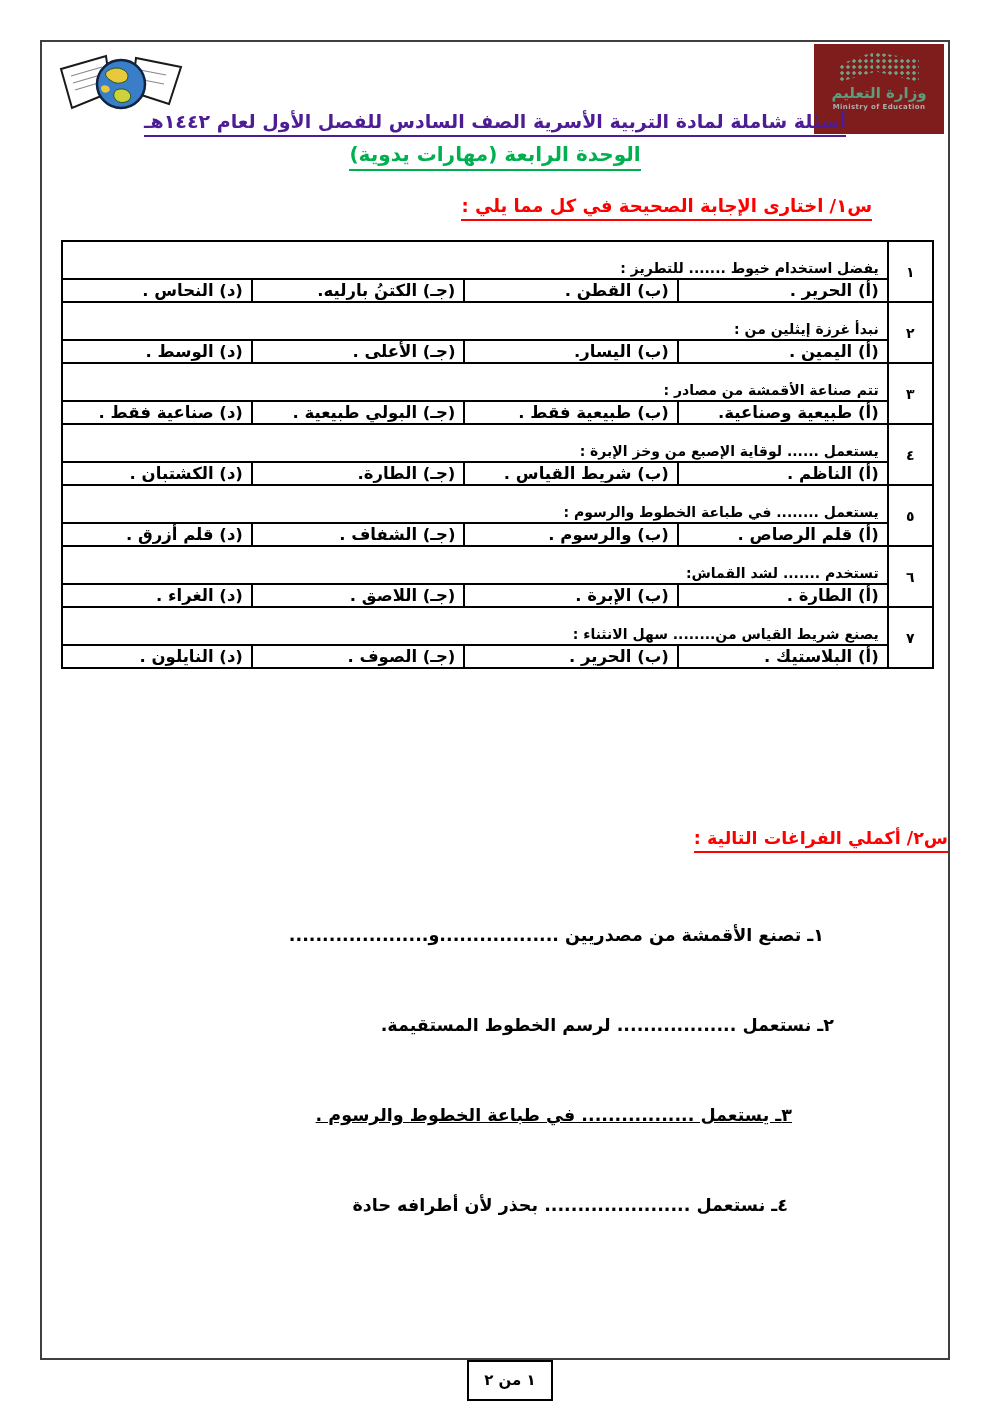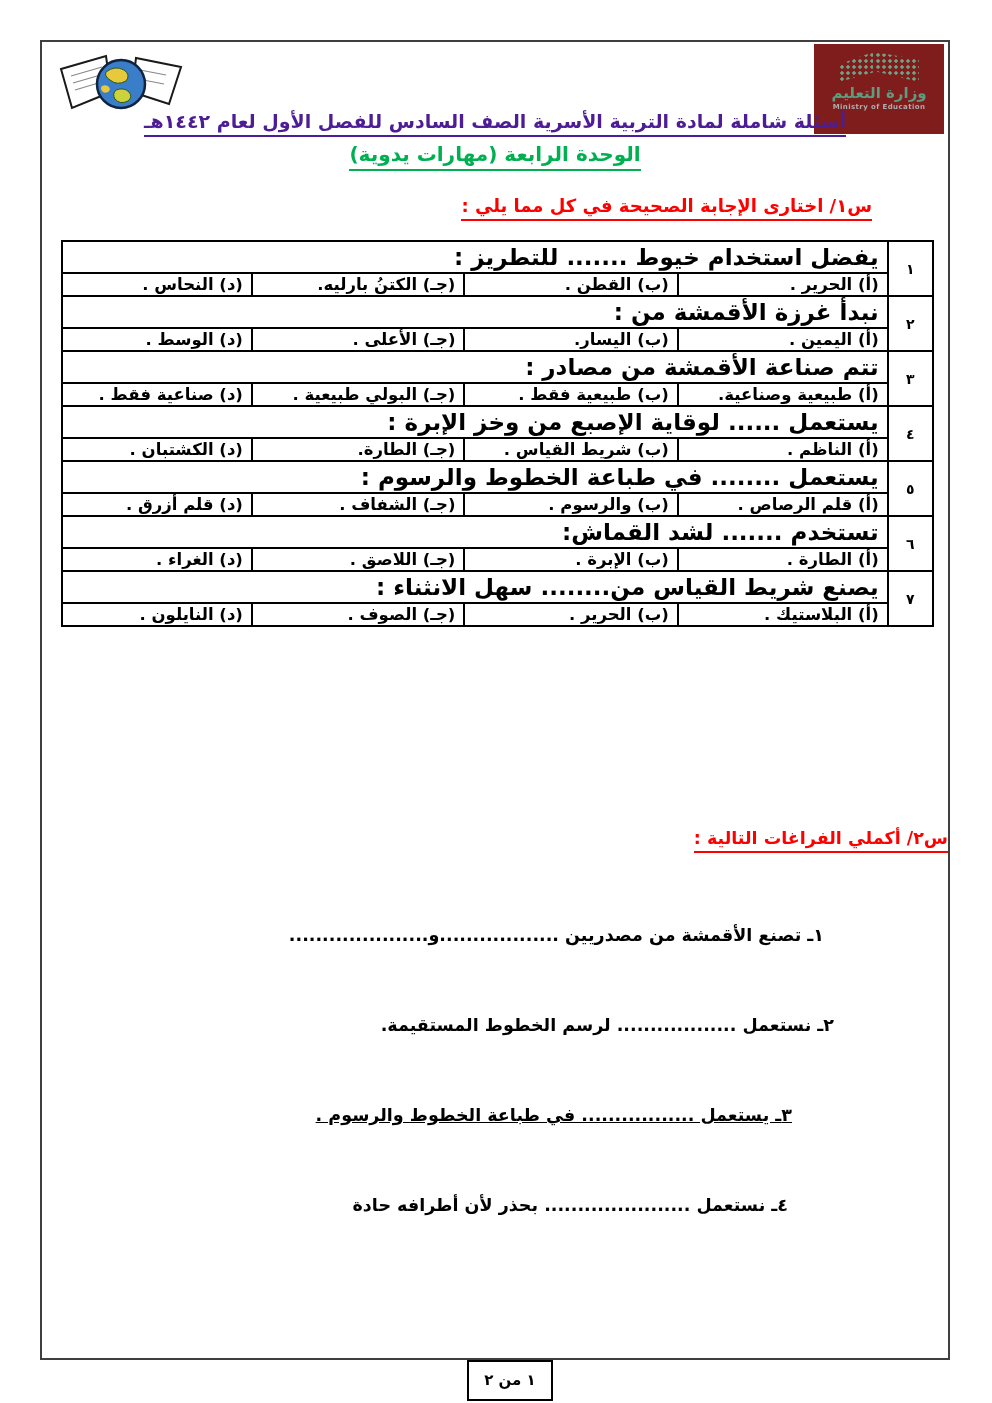--- a/index.html
+++ b/index.html
@@ -92,21 +92,21 @@
     table-layout: fixed;
     direction: rtl;
   }
   .qtable td { border: 2px solid #000; overflow: hidden; white-space: nowrap; }
   .col-num { width: 5.2%; }
   .col-a { width: 24.1%; }
   .col-b { width: 24.5%; }
   .col-j { width: 24.4%; }
   .col-d { width: 21.8%; }
   .qtable .num  { text-align: center; font-size: 14px; vertical-align: middle; }
-  .qtable .q    { font-size: 23px; text-align: right; padding: 2px 8px 2px 2px; height: 32px; vertical-align: middle; }
+  .qtable .q    { font-size: 14px; text-align: right; padding: 18px 8px 2px 2px; height: 32px; vertical-align: middle; }
   .qtable .o    { font-size: 16.5px; text-align: right; padding: 1px 8px 1px 2px; height: 17px; vertical-align: middle; }
 
   
   .fill-items { position: absolute; top: 842px; left: 0; right: 0; }
   .fill-item {
     text-align: right;
     font-size: 17.5px;
     color: #000;
     height: 54px;
     line-height: 30px;
@@ -185,21 +185,21 @@
         </tr>
         <tr>
           <td class="o">(أ) الحرير  .</td>
           <td class="o">(ب) القطن .</td>
           <td class="o">(جـ) الكتنُ بارليه.</td>
           <td class="o">(د) النحاس .</td>
         </tr>
 
         <tr>
           <td class="num" rowspan="2">٢</td>
-          <td class="q" colspan="4">نبدأ غرزة الأقمشة من  :</td>
+          <td class="q" colspan="4">نبدأ غرزة إيثلين من  :</td>
         </tr>
         <tr>
           <td class="o">(أ) اليمين .</td>
           <td class="o">(ب) اليسار.</td>
           <td class="o">(جـ) الأعلى .</td>
           <td class="o">(د) الوسط .</td>
         </tr>
 
         <tr>
           <td class="num" rowspan="2">٣</td>

